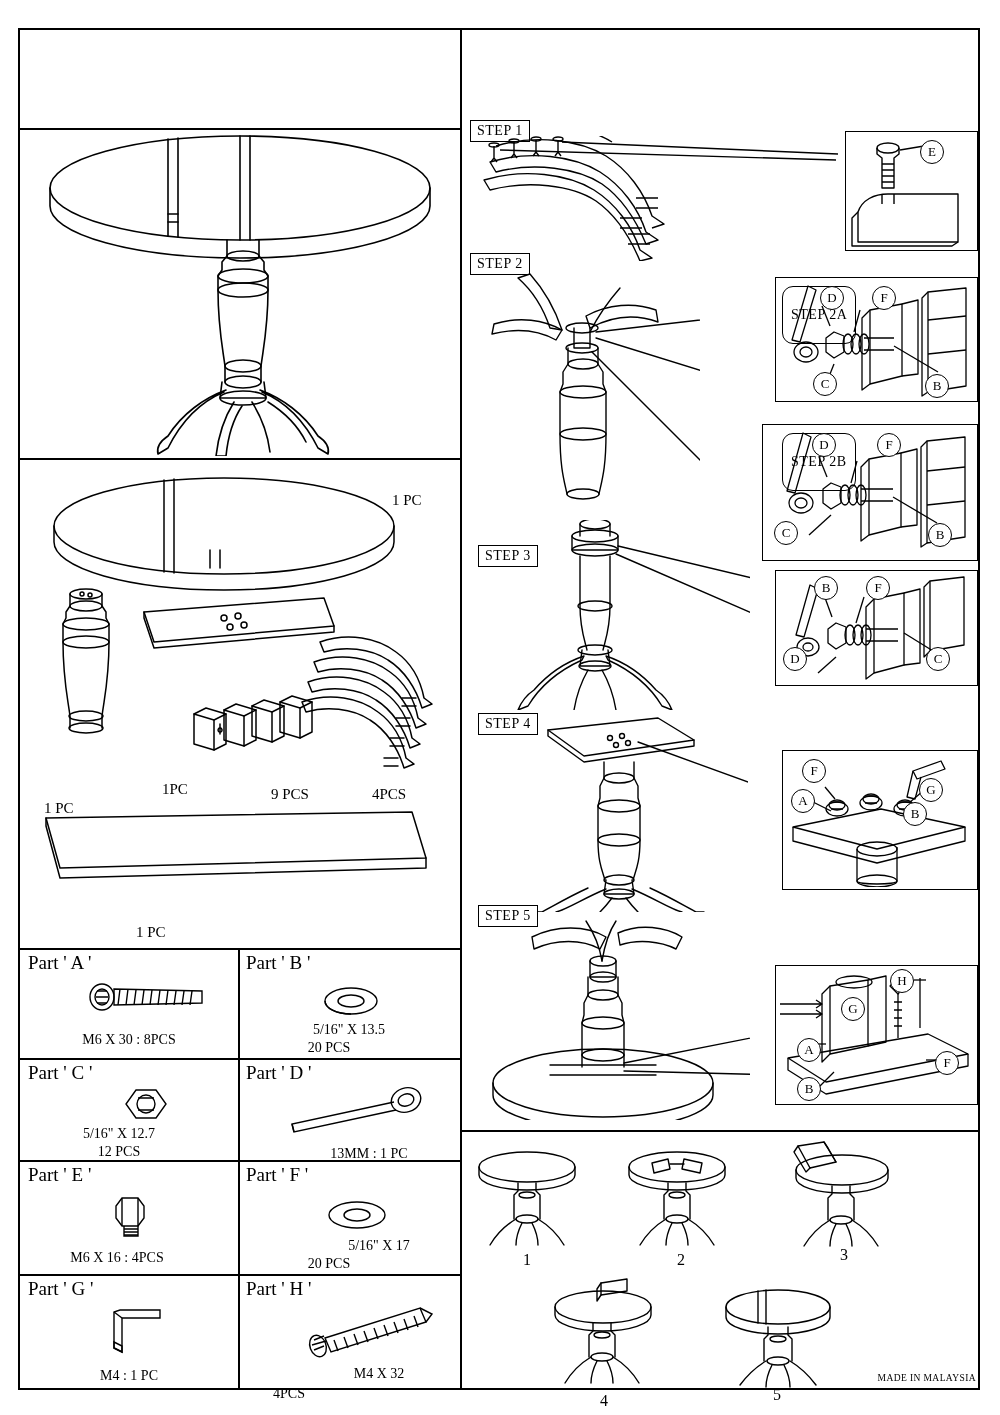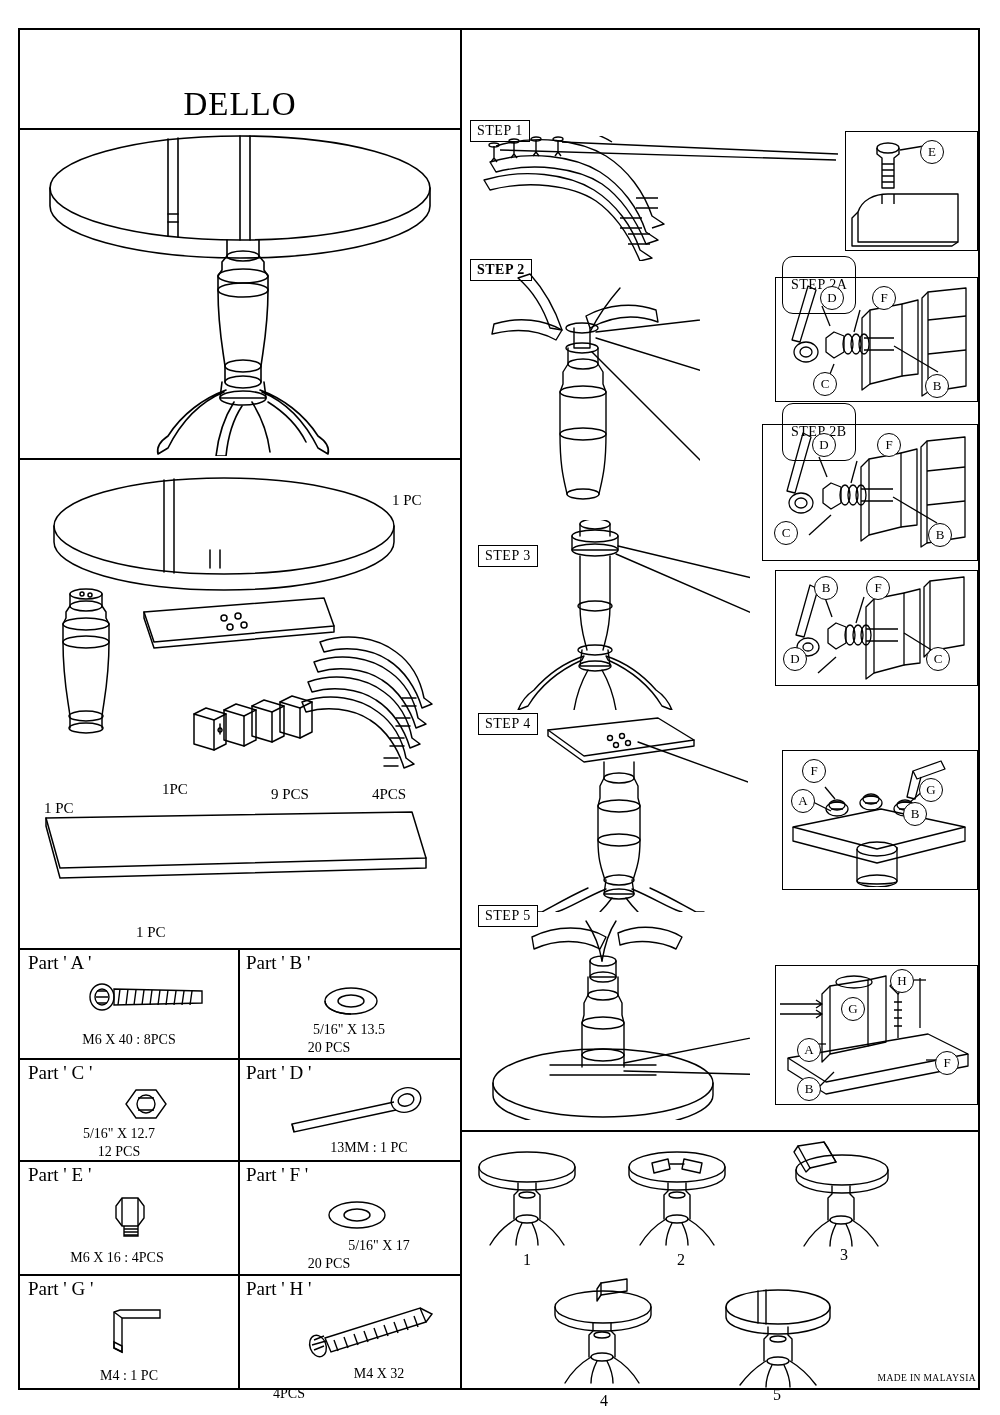--- a/index.html
+++ b/index.html
@@ -25,21 +25,21 @@
   .title{
     position:absolute;left:20px;top:80px;width:440px;height:48px;
     display:flex;align-items:center;justify-content:center;
     font-size:33px;letter-spacing:1px;
   }
   .steplabel{
     position:absolute;border:1.5px solid #000;background:#fff;
     font-size:14px;padding:2px 6px;font-family:"Liberation Serif",serif;
     letter-spacing:0.5px;
   }
-  .steplabel.round{border-radius:11px;padding:20px 8px;}
+  .steplabel.round{border-radius:11px;padding:20px 8px;margin-top:30px;}
   .callout{
     position:absolute;border-radius:50%;border:1.4px solid #000;background:#fff;
     width:22px;height:22px;display:flex;align-items:center;justify-content:center;
     font-size:13px;font-family:"Liberation Serif",serif;
   }
   .partcell{position:absolute;box-sizing:border-box;}
   .partcell .pname{position:absolute;left:8px;top:4px;font-size:19px;}
   .qty{position:absolute;font-size:14px;text-align:center;}
   .cap{position:absolute;font-size:15px;}
   .made{position:absolute;right:24px;bottom:32px;font-size:9.5px;letter-spacing:0.4px;}
@@ -52,21 +52,20 @@
 
 <div id="sheet">
 
   <div class="frame"></div>
   <div class="vline"></div>
 
   <div class="hrule" style="left:20px;top:128px;width:440px;"></div>
   <div class="hrule" style="left:20px;top:458px;width:440px;"></div>
   <div class="hrule" style="left:20px;top:948px;width:440px;"></div>
 
-  <div class="title">DELLO</div>
 
   <div class="sv" style="left:22px;top:130px;">
     <svg width="436" height="326" viewBox="0 0 436 326">
       <g fill="none" stroke="#000" stroke-width="1.6" stroke-linejoin="round" stroke-linecap="round">
 
         <ellipse cx="218" cy="58" rx="190" ry="52"></ellipse>
         <path d="M28 58 L28 76 A190 52 0 0 0 408 76 L408 58"></path>
         <path d="M146 9 L146 106"></path>
         <path d="M156 8 L156 107"></path>
         <path d="M218 6 L218 110"></path>
@@ -194,21 +193,21 @@
           <ellipse cx="20" cy="19" rx="12" ry="13"></ellipse>
           <ellipse cx="20" cy="19" rx="7" ry="8"></ellipse>
           <path d="M15 13 L25 13 M15 25 L25 25 M14 19 L26 19"></path>
           <path d="M32 11 L120 13 L120 25 L32 27 Z"></path>
           <path d="M38 11 L36 27 M46 11 L44 27 M54 12 L52 27 M62 12 L60 27
                    M70 12 L68 27 M78 12 L76 27 M86 12 L84 27 M94 13 L92 27
                    M102 13 L100 27 M110 13 L108 27"></path>
         </g>
       </svg>
     </div>
-    <div class="qty" style="left:0;top:84px;width:218px;">M6 X 40 : 8PCS</div>
+    <div class="qty" style="left:0;top:84px;width:218px;">M6 X 30 : 8PCS</div>
   </div>
 
   <div class="partcell" style="left:238px;top:948px;width:222px;height:110px;">
     <div class="pname">Part ' B '</div>
     <div class="sv" style="left:82px;top:36px;">
       <svg width="62" height="34" viewBox="0 0 62 34">
         <g fill="none" stroke="#000" stroke-width="1.4">
           <ellipse cx="31" cy="17" rx="26" ry="13"></ellipse>
           <ellipse cx="31" cy="17" rx="13" ry="6"></ellipse>
           <path d="M5 17 C5 24 16 30 31 30"></path>
@@ -239,21 +238,21 @@
     <div class="sv" style="left:46px;top:28px;">
       <svg width="150" height="54" viewBox="0 0 150 54">
         <g fill="none" stroke="#000" stroke-width="1.4">
           <ellipse cx="122" cy="14" rx="15" ry="12" transform="rotate(-18 122 14)"></ellipse>
           <ellipse cx="122" cy="14" rx="8" ry="6" transform="rotate(-18 122 14)"></ellipse>
           <path d="M112 24 L10 46 L8 38 L110 16"></path>
           <path d="M10 46 L8 38"></path>
         </g>
       </svg>
     </div>
-    <div class="qty" style="left:20px;top:82px;width:222px;text-align:center;">13MM : 1 PC</div>
+    <div class="qty" style="left:20px;top:88px;width:222px;text-align:center;">13MM : 1 PC</div>
   </div>
 
   <div class="partcell" style="left:20px;top:1160px;width:218px;height:114px;">
     <div class="pname">Part ' E '</div>
     <div class="sv" style="left:88px;top:32px;">
       <svg width="70" height="48" viewBox="0 0 70 48">
         <g fill="none" stroke="#000" stroke-width="1.4">
           <path d="M14 6 L30 6 L36 14 L36 26 L30 34 L14 34 L8 26 L8 14 Z"></path>
           <path d="M14 6 L14 34 M30 6 L30 34"></path>
           <path d="M16 34 L16 44 L30 44 L30 34"></path>
@@ -351,21 +350,21 @@
         <path d="M34 30 L46 30 M34 36 L46 36 M34 42 L46 42 M34 48 L46 48"></path>
         <path d="M10 78 C14 66 26 60 40 60 L110 60 L110 108 L10 108 Z"></path>
         <path d="M10 78 L4 84 L4 112 L104 112 L110 108"></path>
         <path d="M34 60 L34 70 M46 60 L46 70"></path>
         <path d="M52 16 L76 12"></path>
       </g>
     </svg>
   </div>
   <div class="callout" style="left:920px;top:140px;">E</div>
 
-  <div class="steplabel" style="left:470px;top:259px;font-weight:bold;">STEP 2</div>
+  <div class="steplabel" style="left:470px;top:253px;">STEP 2</div>
   <div class="sv" style="left:470px;top:272px;">
     <svg width="230" height="230" viewBox="0 0 230 230">
       <g fill="none" stroke="#000" stroke-width="1.4" stroke-linejoin="round" stroke-linecap="round">
 
         <path d="M60 2 C76 20 86 40 92 58 L80 56 C74 38 64 20 48 6 Z"></path>
         <path d="M24 52 C50 44 74 48 92 58 L86 68 C68 58 46 56 22 62 Z"></path>
         <path d="M186 38 C164 30 138 32 116 44 L120 56 C142 44 166 42 188 50 Z"></path>
         <path d="M150 16 C136 32 126 48 120 60"></path>
         <path d="M104 56 L104 76 L120 76 L120 56"></path>
         <ellipse cx="112" cy="56" rx="16" ry="5"></ellipse>

